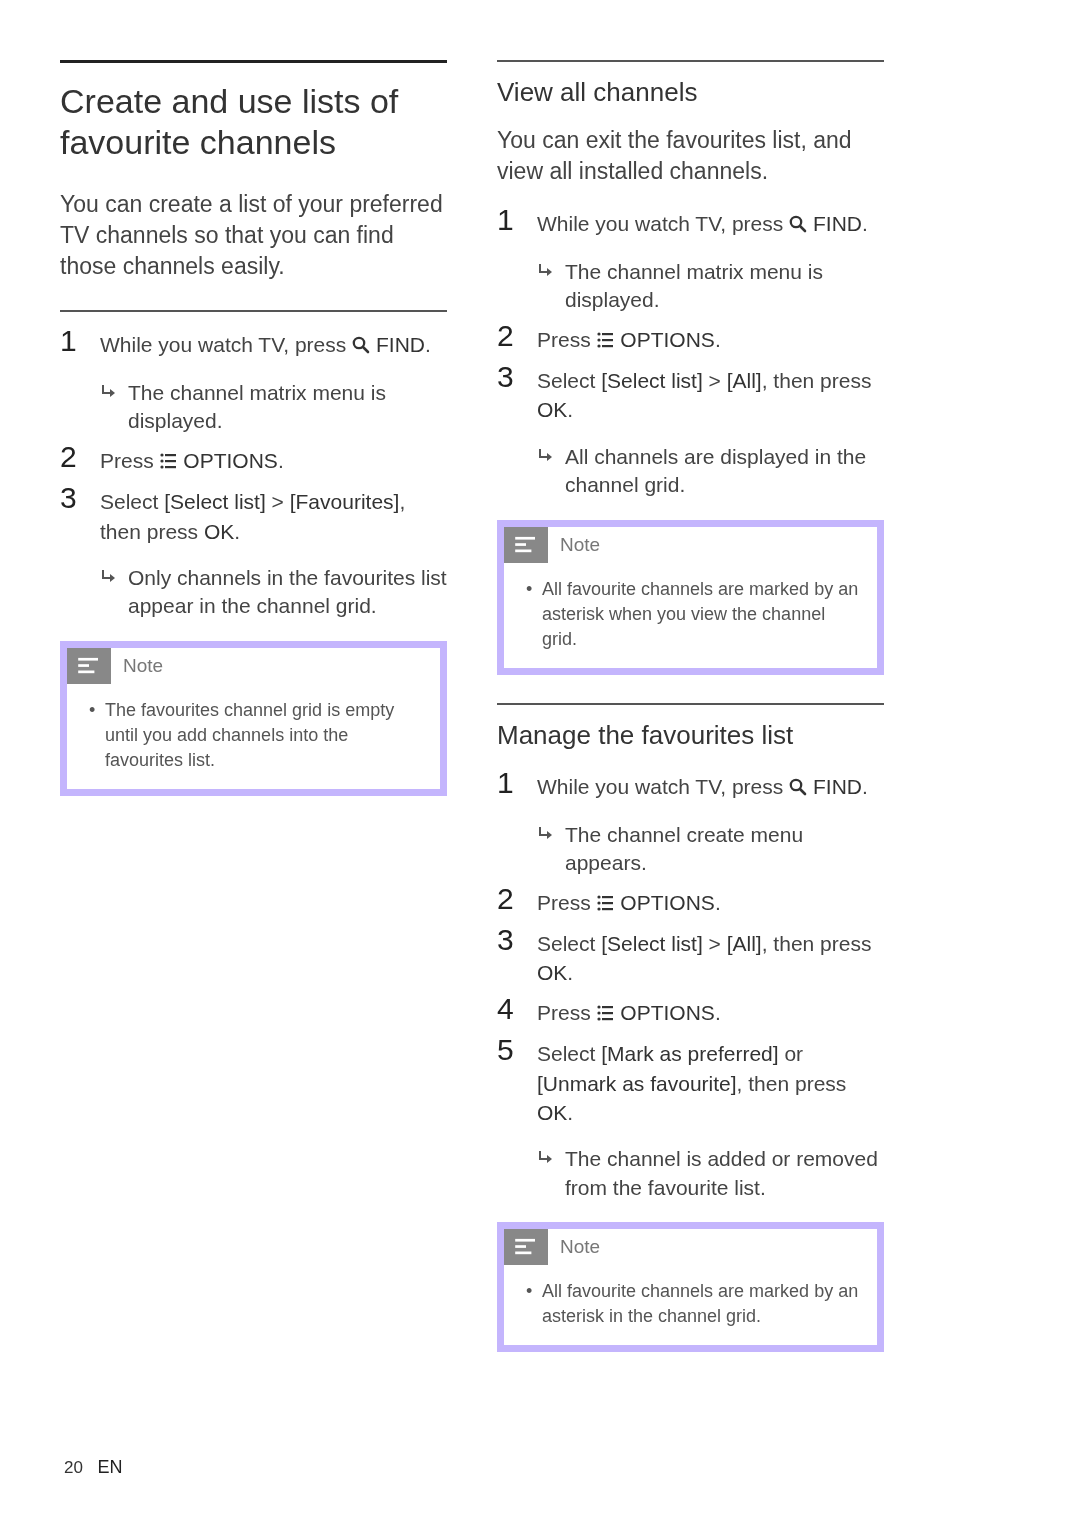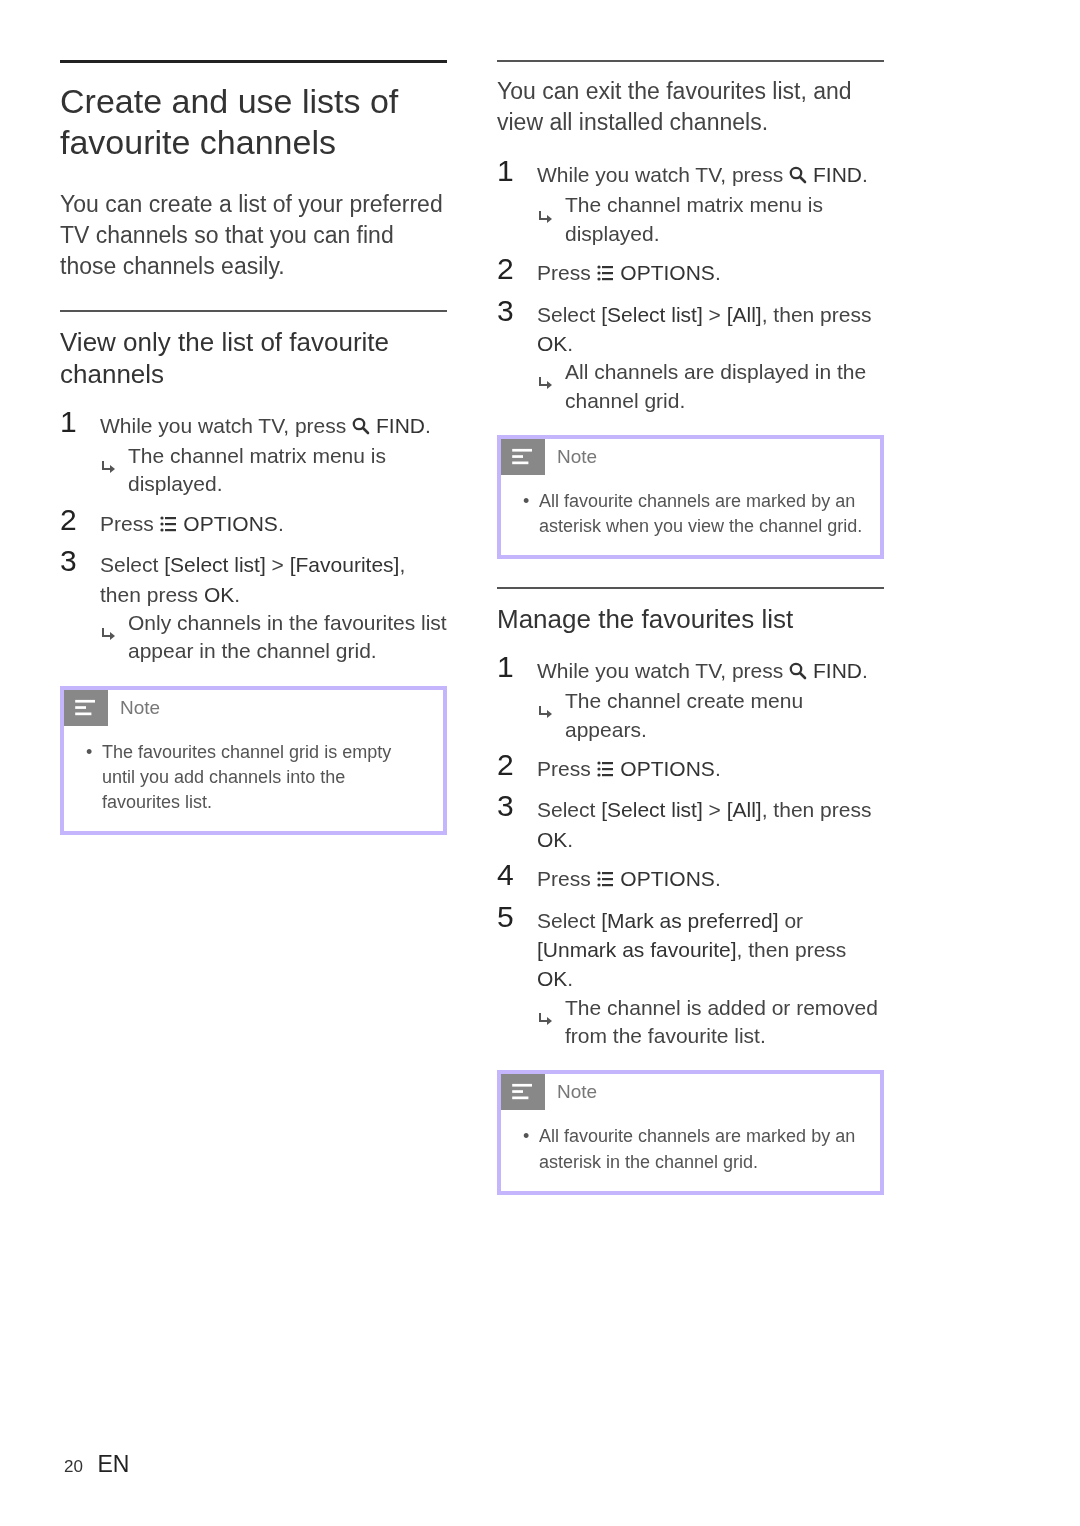--- a/index.html
+++ b/index.html
@@ -13,41 +13,41 @@
 
   h1 { font-size: 34px; font-weight: 400; line-height: 1.2; margin-bottom: 26px; color: #333; }
   h2 { font-size: 26px; font-weight: 400; line-height: 1.25; margin-bottom: 16px; color: #333; }
   p.intro { font-size: 23px; font-weight: 300; line-height: 1.35; color: #444; margin-bottom: 18px; }
 
   ol.steps { list-style: none; padding: 0; margin: 10px 0 20px 0; }
   ol.steps > li { display: flex; align-items: flex-start; margin-bottom: 6px; }
   .step-num { font-size: 30px; font-weight: 400; line-height: 1; width: 40px; flex: 0 0 40px; color: #222; padding-top: 0; }
   .step-body { flex: 1; font-size: 21px; font-weight: 300; line-height: 1.4; color: #444; padding-top: 4px; }
   .step-body b { font-weight: 500; color: #333; }
-  .sub { display: flex; align-items: center; margin-top: 0; padding-left: 0; }
+  .sub { display: flex; align-items: flex-start; margin-top: 18px; padding-left: 0; }
   .sub .arrow { flex: 0 0 28px; }
   .sub .arrow svg { width: 20px; height: 20px; margin-top: 3px; }
   .sub .subtext { flex: 1; font-size: 21px; font-weight: 300; line-height: 1.35; color: #444; }
 
   .icon-inline { display: inline-block; vertical-align: -2px; }
   .icon-inline svg { width: 18px; height: 18px; }
 
-  .note-box { border: 4px solid #c4b5fd; margin: 18px 0; }
+  .note-box { border: 7px solid #c4b5fd; margin: 18px 0; }
   .note-header { display: flex; align-items: center; }
   .note-icon { width: 44px; height: 36px; background: #888; display: flex; align-items: center; justify-content: center; }
   .note-icon svg { width: 24px; height: 18px; }
   .note-title { padding-left: 12px; font-size: 19px; color: #777; font-weight: 400; }
   .note-body { padding: 14px 16px 16px 22px; font-size: 18px; font-weight: 300; line-height: 1.4; color: #555; }
   .note-body .bullet { display: flex; }
   .note-body .bullet .dot { flex: 0 0 16px; }
   .note-body .bullet .txt { flex: 1; }
 
   .footer { position: absolute; bottom: 48px; left: 20px; }
   .footer .pg { font-size: 17px; color: #333; display: inline; margin-left: 44px; }
-  .footer .lang { font-size: 23px; font-weight: 500; color: #222; margin-left: 10px; }
+  .footer .lang { font-size: 18px; font-weight: 500; color: #222; margin-left: 10px; }
   .footer .dl { font-size: 20px; color: #c0392b; text-decoration: underline; display: block; margin-top: -10px; }
 </style>
 </head>
 <body>
 
 <svg width="0" height="0" style="position:absolute">
   <defs>
     <g id="mag">
       <circle cx="7" cy="7" r="5.2" stroke="#333" stroke-width="2.3" fill="none"></circle>
       <line x1="11" y1="11" x2="16" y2="16" stroke="#333" stroke-width="2.6" stroke-linecap="round"></line>
@@ -74,21 +74,20 @@
 
 <div class="page">
   <div class="columns">
 
     <div class="col">
       <div class="rule-thick"></div>
       <h1>Create and use lists of favourite channels</h1>
       <p class="intro">You can create a list of your preferred TV channels so that you can find those channels easily.</p>
 
       <div class="rule-thin"></div>
-      <h2>View only the list of favourite channels</h2>
 
       <ol class="steps">
         <li>
           <div class="step-num">1</div>
           <div class="step-body">
             <span>While you watch TV, press </span><span class="icon-inline"><svg viewBox="0 0 18 18">
                   <use href="#mag"></use>
                 </svg></span>
             <b>FIND</b><span>.</span>
             <div class="sub">
@@ -135,20 +134,21 @@
           <div class="bullet">
               <span class="dot">•</span>
               <span class="txt">The favourites channel grid is empty until you add channels into the favourites list.</span>
             </div>
         </div>
       </div>
     </div>
 
     <div class="col">
       <div class="rule-thin" style="margin-top:0"></div>
+      <h2>View all channels</h2>
       <p class="intro">You can exit the favourites list, and view all installed channels.</p>
 
       <ol class="steps">
         <li>
           <div class="step-num">1</div>
           <div class="step-body">
             <span>While you watch TV, press </span><span class="icon-inline"><svg viewBox="0 0 18 18">
                   <use href="#mag"></use>
                 </svg></span>
             <b>FIND</b><span>.</span>

